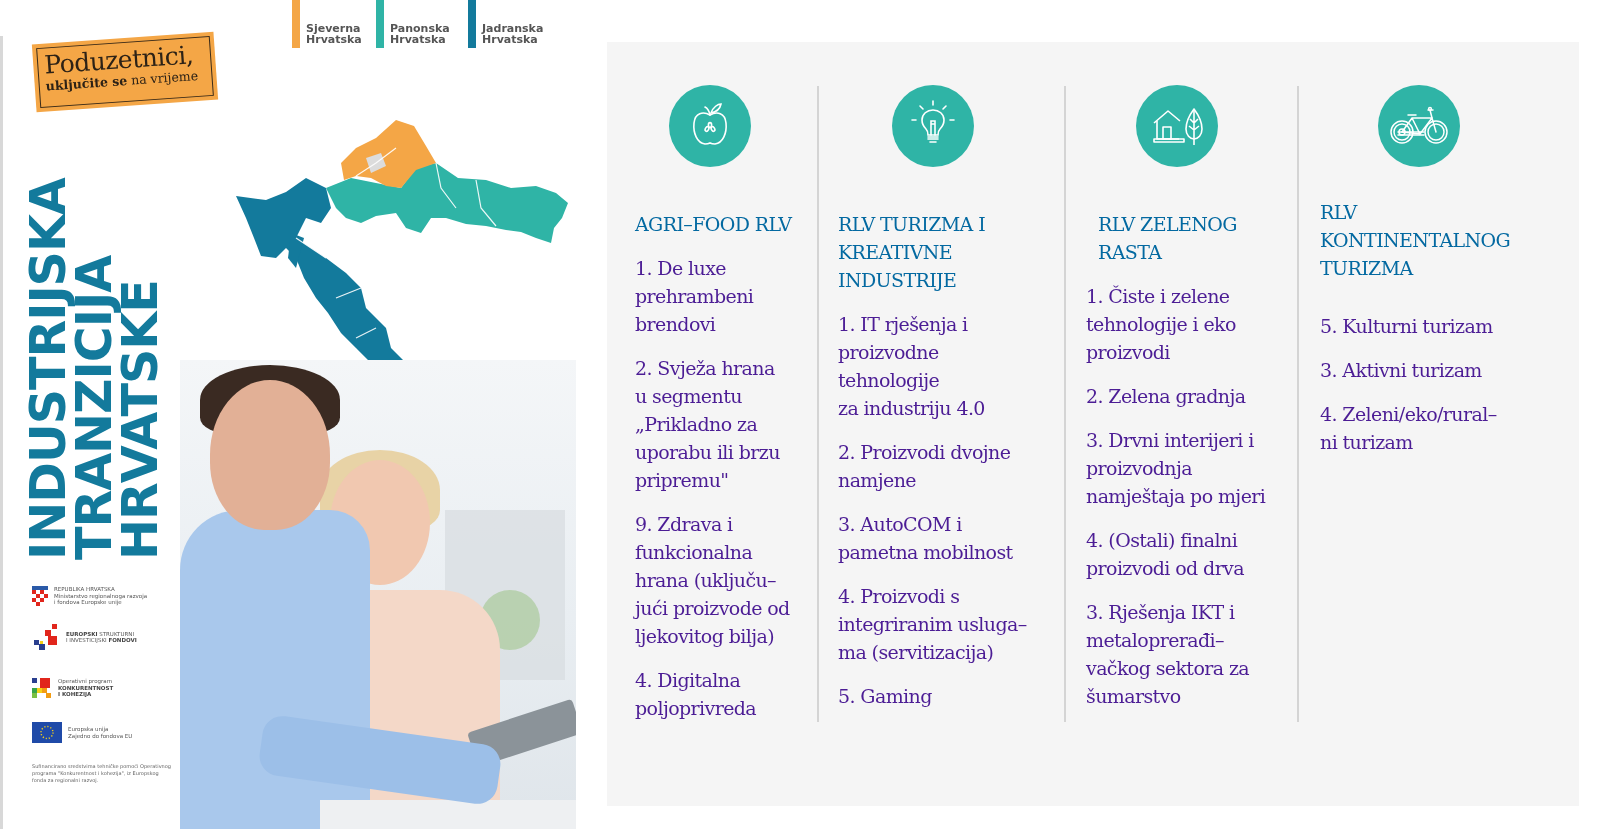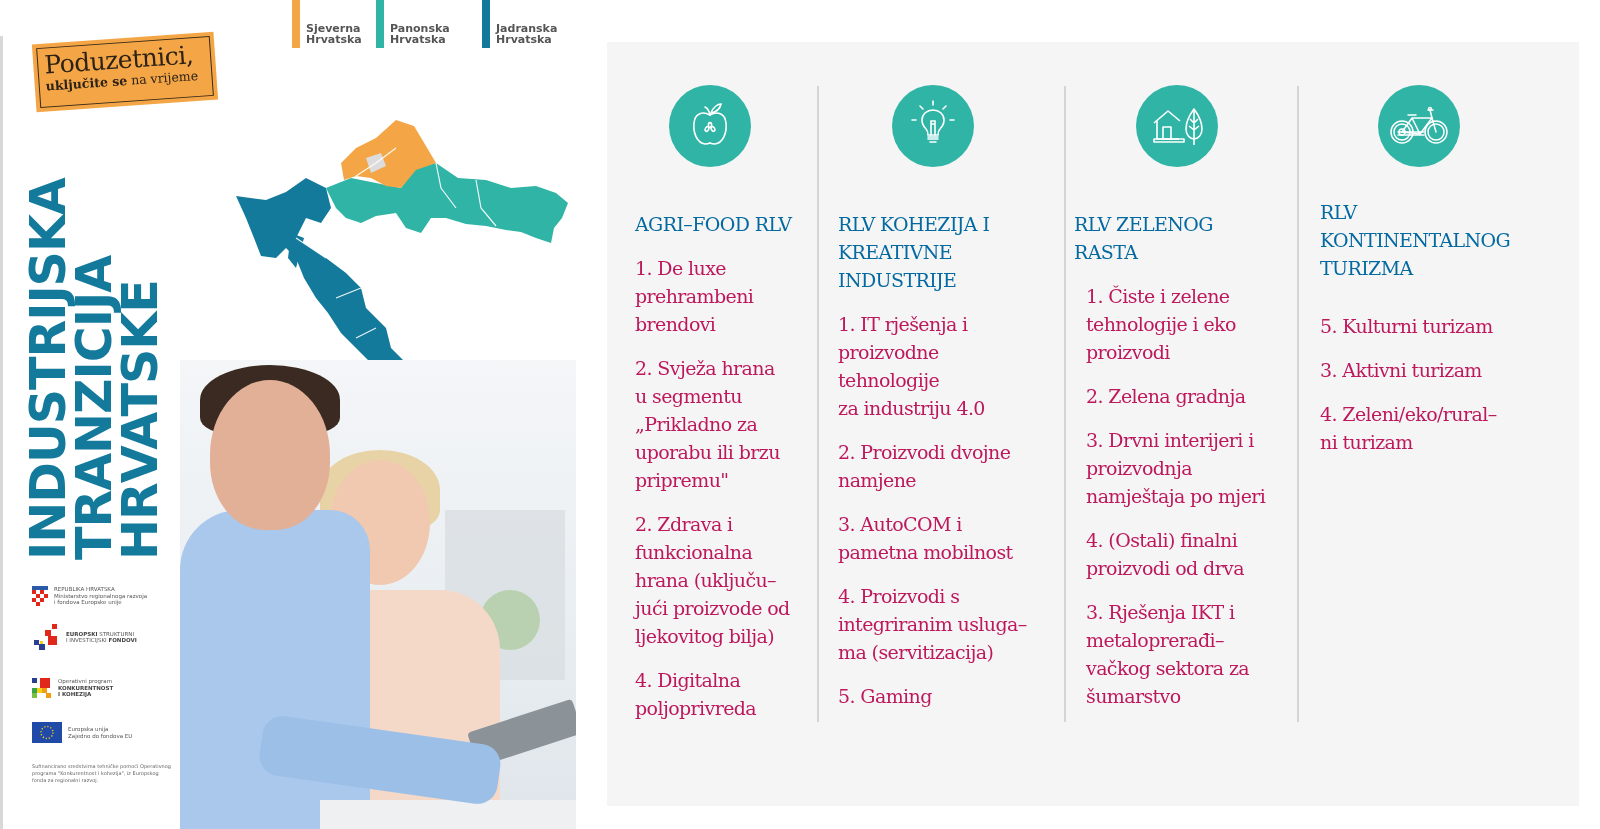--- a/index.html
+++ b/index.html
@@ -14,21 +14,21 @@
   .brochure-edge { position: absolute; left: 0; top: 36px; width: 3px; height: 793px; background: #d8d8d8; }
 
   .legend { position: absolute; top: 0; left: 292px; display: flex; gap: 0; }
   .legend-item { position: relative; width: 88px; height: 48px; }
   .legend-bar { position: absolute; left: 0; top: 0; width: 8px; height: 48px; }
   .legend-text {
     position: absolute; left: 14px; top: 23px;
     font-family: "DejaVu Sans", sans-serif; font-size: 11px; line-height: 11px; color: #555; font-weight: bold;
   }
   .legend-item:nth-child(2) { margin-left: -4px; }
-  .legend-item:nth-child(3) { margin-left: 18px; }
+  .legend-item:nth-child(3) { margin-left: 4px; }
 
   .stamp {
     position: absolute; left: 34px; top: 38px; width: 182px; height: 68px;
     background: #f4a646; transform: rotate(-4deg);
     padding: 4px;
   }
   .stamp-inner {
     border: 1.5px solid #3b2b18; width: 100%; height: 100%;
     padding: 4px 6px; color: #2d2216;
   }
@@ -84,21 +84,21 @@
   .icon-circle {
     position: absolute; width: 82px; height: 82px; border-radius: 50%;
     background: #2fb4a6; display: flex; align-items: center; justify-content: center;
   }
   .col-title {
     position: absolute; font-family: "DejaVu Serif", serif; color: #0369a1;
     font-size: 19px; line-height: 28px; letter-spacing: -0.6px;
   }
   .items { position: absolute; }
   .item {
-    font-family: "DejaVu Serif", serif; color: #be185d;
+    font-family: "DejaVu Serif", serif; color: #4c1d95;
     font-size: 19px; line-height: 28px; letter-spacing: -0.6px;
     margin-bottom: 16px; white-space: pre-line;
   }
 </style>
 </head>
 <body>
 
 <div class="brochure">
   <div class="brochure-edge"></div>
 
@@ -239,40 +239,40 @@
     <div class="col-title" style="left:28px; top:168px">AGRI–FOOD RLV</div>
     <div class="items" style="left:28px; top:212px; width:178px">
       <div class="item">1. De luxe
 prehrambeni
 brendovi</div>
       <div class="item">2. Svježa hrana
 u segmentu
 „Prikladno za
 uporabu ili brzu
 pripremu"</div>
-      <div class="item">2. Zdrava i
+      <div class="item">9. Zdrava i
 funkcionalna
 hrana (uključu–
 jući proizvode od
 ljekovitog bilja)</div>
       <div class="item">4. Digitalna
 poljoprivreda</div>
     </div>
   </div>
 
   <div>
     <div class="icon-circle" style="left:285px; top:43px">
       <svg width="54" height="54" viewBox="0 0 54 54" fill="none" stroke="#fff" stroke-width="1.6" stroke-linecap="round">
         <path d="M20,30 C17,27 16,24 16,21 C16,15 21,11 27,11 C33,11 38,15 38,21 C38,24 37,27 34,30 C32,32 32,34 32,36 L22,36 C22,34 22,32 20,30 Z"></path>
         <path d="M22,38 L32,38 M22,40 L32,40 M24,43 L30,43"></path>
         <path d="M25,36 L25,22 L29,22 L29,36 M25,25 L29,25"></path>
         <path d="M27,2 L27,6 M14,7 L17,10 M40,7 L37,10 M6,21 L10,21 M44,21 L48,21"></path>
       </svg>
     </div>
-    <div class="col-title" style="left:231px; top:168px; width:220px; white-space:pre-line">RLV KOHEZIJA I
+    <div class="col-title" style="left:231px; top:168px; width:220px; white-space:pre-line">RLV TURIZMA I
 KREATIVNE
 INDUSTRIJE</div>
     <div class="items" style="left:231px; top:268px; width:222px">
       <div class="item">1. IT rješenja i
 proizvodne
 tehnologije
 za industriju 4.0</div>
       <div class="item">2. Proizvodi dvojne
 namjene</div>
       <div class="item">3. AutoCOM i
@@ -288,21 +288,21 @@
     <div class="icon-circle" style="left:529px; top:43px">
       <svg width="58" height="54" viewBox="0 0 58 54" fill="none" stroke="#fff" stroke-width="1.6" stroke-linejoin="round">
         <path d="M6,24 L20,12 L32,22"></path>
         <path d="M9,22 L9,40 L31,40"></path>
         <rect x="15" y="28" width="8" height="12"></rect>
         <rect x="6" y="40" width="30" height="3"></rect>
         <path d="M46,10 C52,18 54,24 54,30 C54,36 50,40 46,40 C42,40 38,36 38,30 C38,24 40,18 46,10 Z"></path>
         <path d="M46,10 L46,46 M46,24 L50,20 M46,24 L42,20 M46,31 L51,27 M46,31 L41,27"></path>
       </svg>
     </div>
-    <div class="col-title" style="left:467px; top:168px; white-space:pre-line">RLV ZELENOG
+    <div class="col-title" style="left:491px; top:168px; white-space:pre-line">RLV ZELENOG
 RASTA</div>
     <div class="items" style="left:479px; top:240px; width:210px">
       <div class="item">1. Čiste i zelene
 tehnologije i eko
 proizvodi</div>
       <div class="item">2. Zelena gradnja</div>
       <div class="item">3. Drvni interijeri i
 proizvodnja
 namještaja po mjeri</div>
       <div class="item">4. (Ostali) finalni

